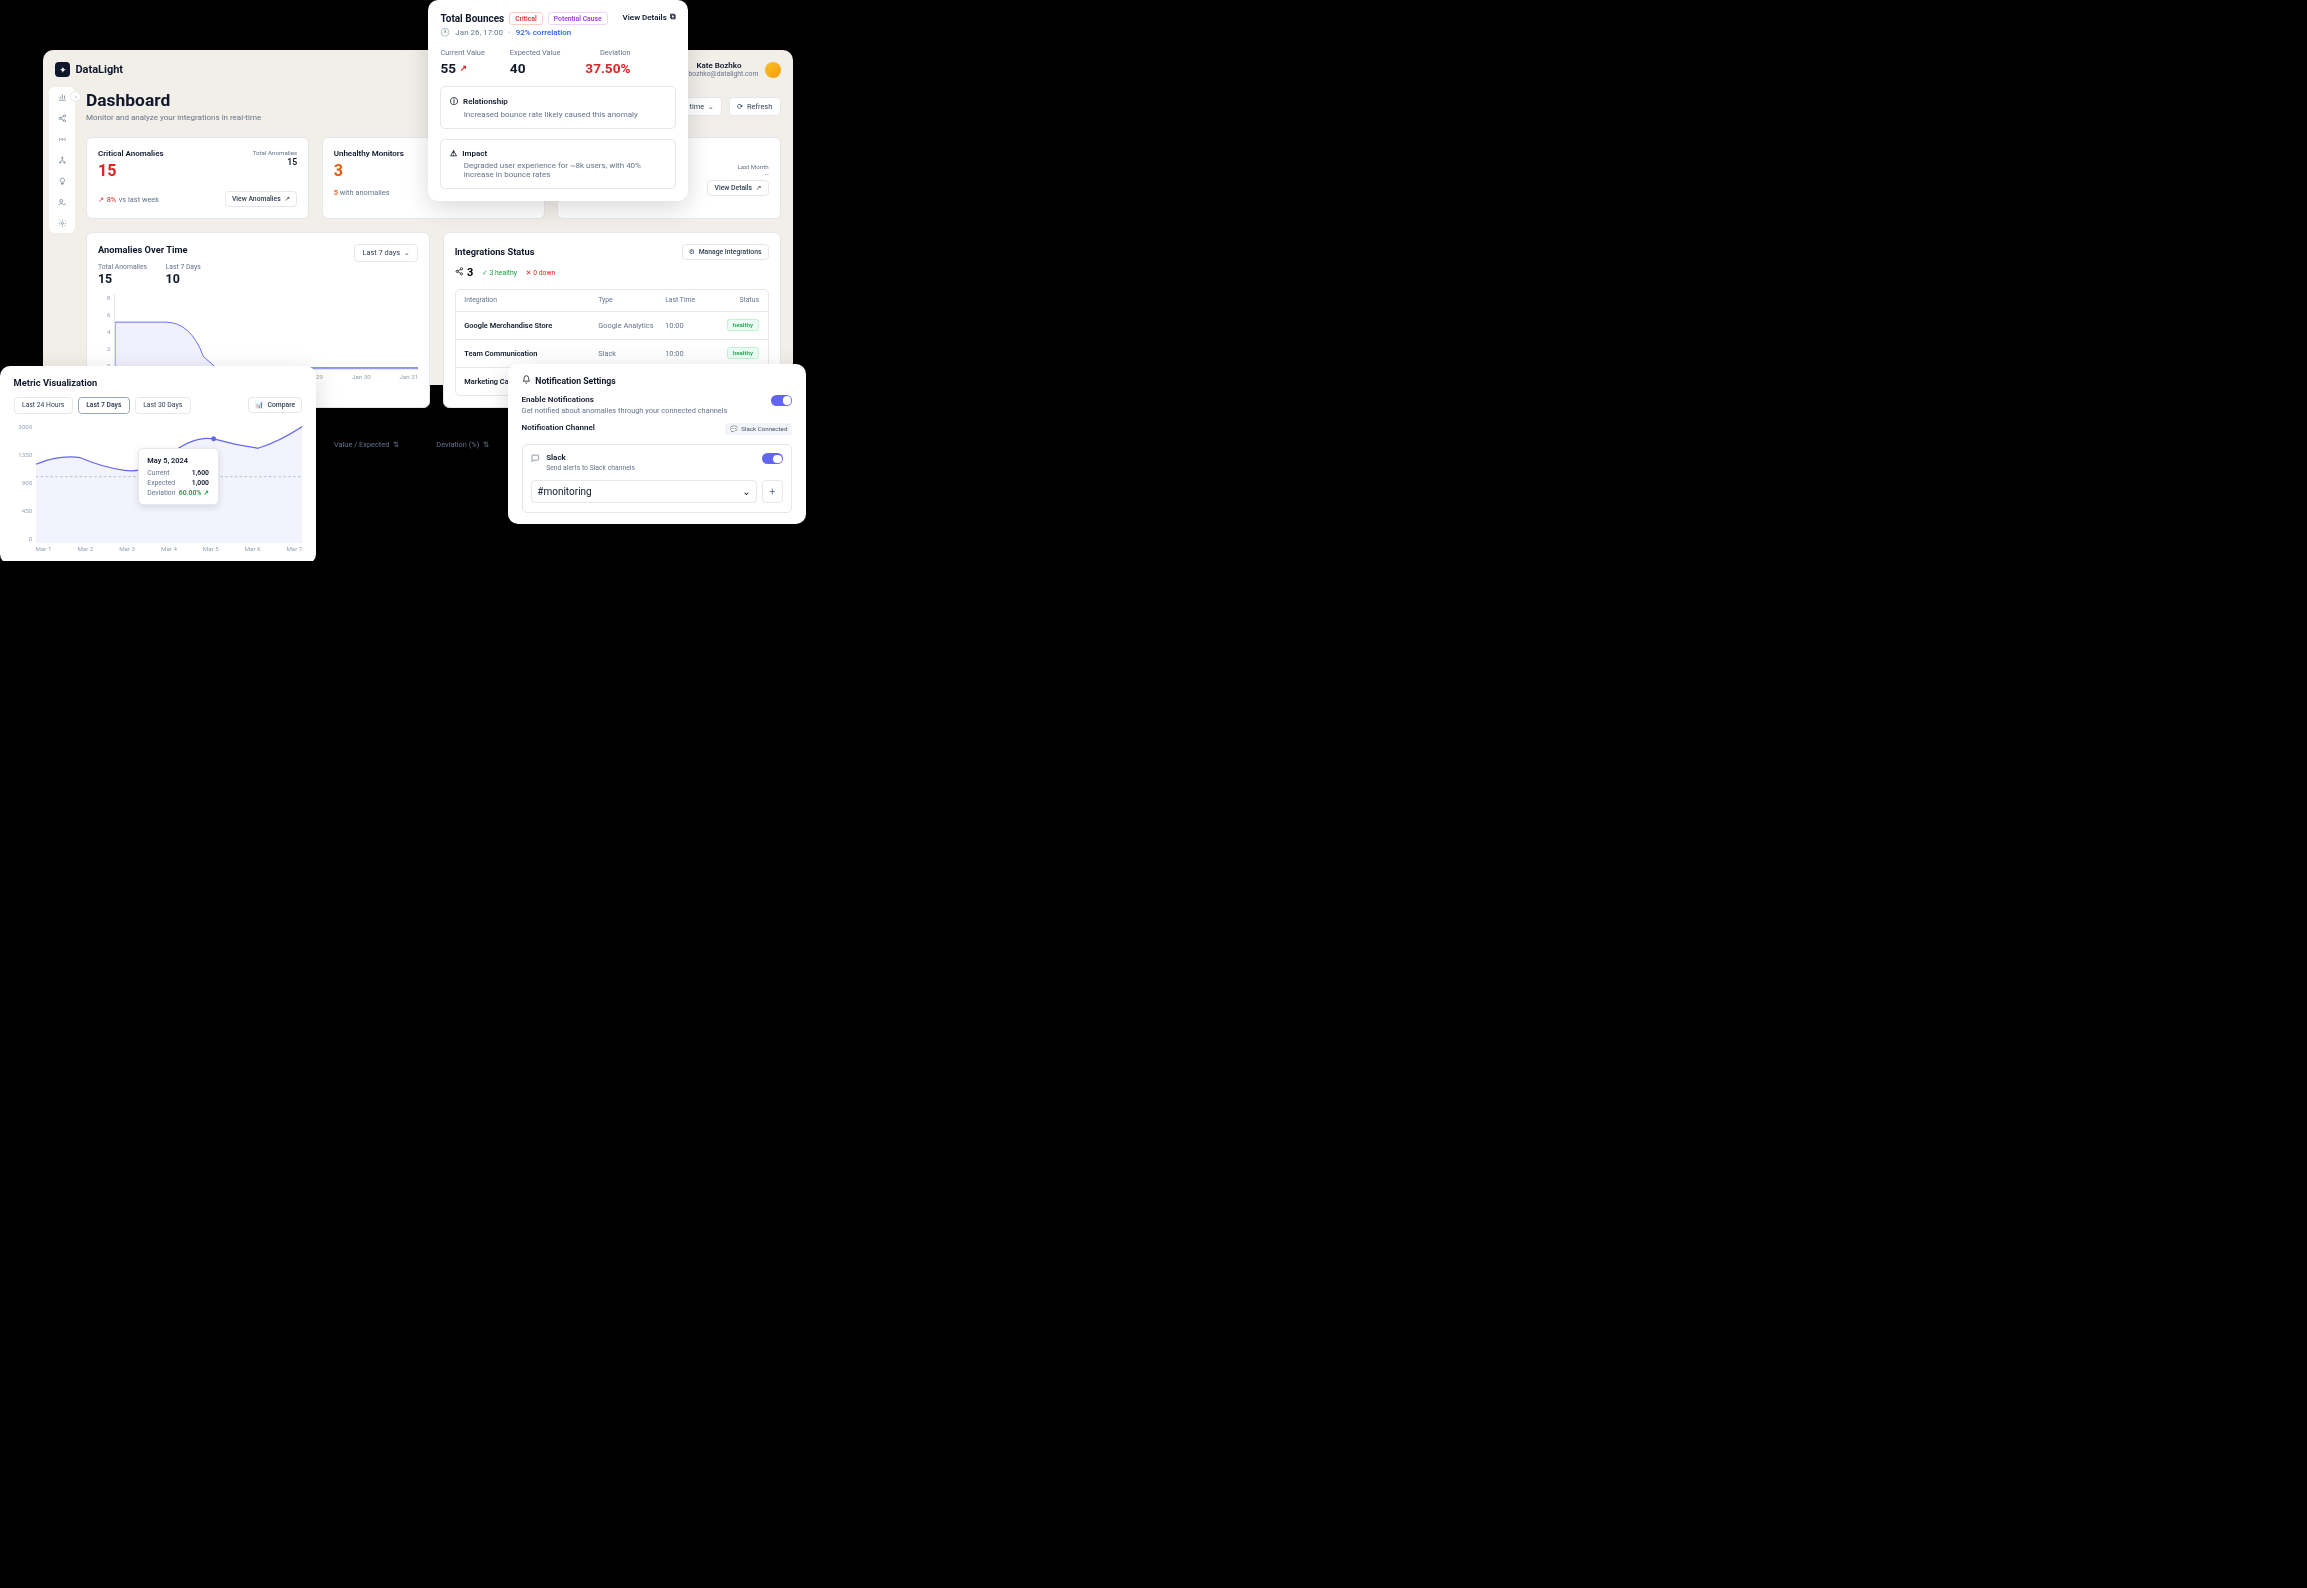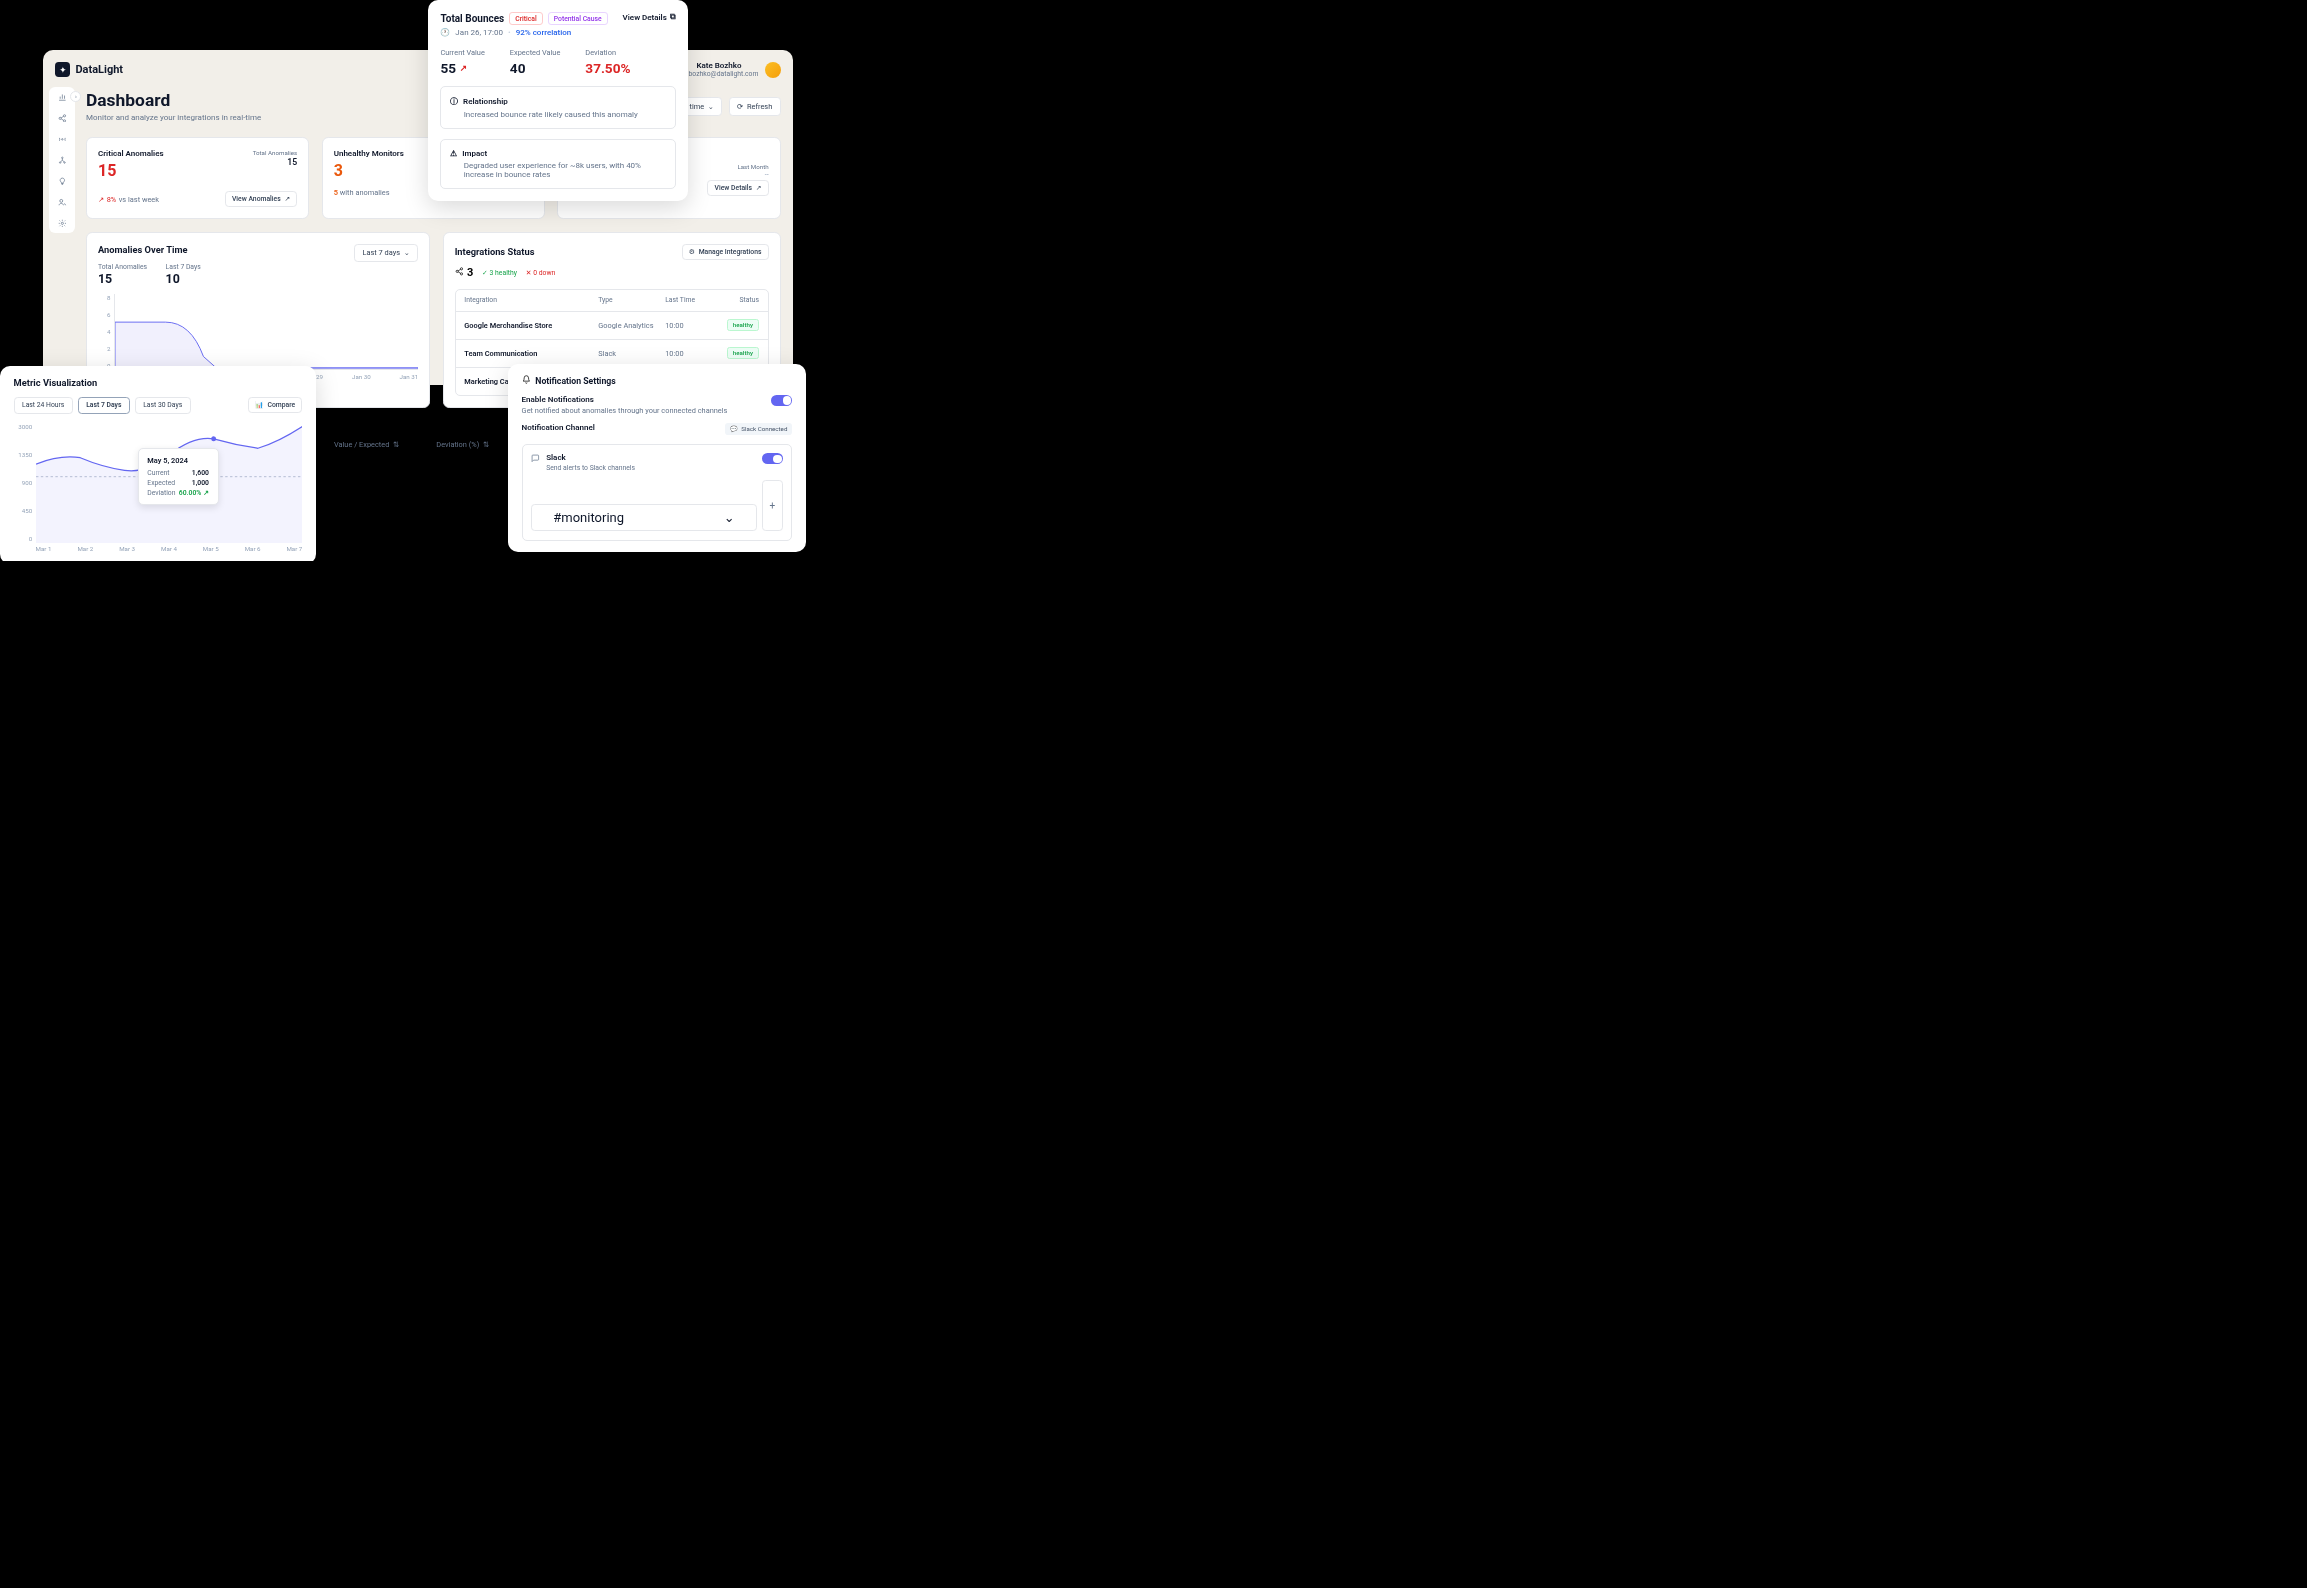--- a/index.html
+++ b/index.html
@@ -75,21 +75,21 @@
 .pb-head { display: flex; justify-content: space-between; align-items: flex-start; }
 .pb-title-row { display: flex; align-items: center; gap: 5px; flex-wrap: wrap; }
 .pb-title { font-size: 10px; font-weight: 700; color: #0f172a; text-align: center; }
 .badge-crit { border: 0.6px solid #fecaca; color: #dc2626; border-radius: 3.1px; padding: 1.2px 5px; font-size: 6.8px; font-weight: 500; }
 .badge-pot { border: 0.6px solid #e9d5ff; color: #9333ea; border-radius: 3.1px; padding: 1.2px 5px; font-size: 6.8px; font-weight: 500; }
 .view-det { font-size: 8px; font-weight: 600; color: #0f172a; display: flex; align-items: center; gap: 3.1px; cursor: pointer; }
 .pb-sub { display: flex; align-items: center; gap: 5px; margin-top: 3.7px; font-size: 8px; color: #64748b; }
 .pb-corr { color: #2563eb; font-weight: 500; }
 .pb-dot { color: #cbd5e1; }
 .pb-metrics { display: flex; gap: 25px; margin-top: 11px; }
-.pb-m-label { font-size: 7.4px; color: #64748b; }
+.pb-m-label { font-size: 7.4px; color: #64748b; text-align: right; }
 .pb-m-val { font-size: 13.6px; font-weight: 700; color: #0f172a; margin-top: 2.5px; display: flex; align-items: center; gap: 3.7px; }
 .pb-dev { color: #dc2626; }
 .info-box { border: 0.6px solid #e5e7eb; border-radius: 5px; padding: 8.7px; margin-top: 10px; }
 .info-title { font-size: 8px; font-weight: 600; color: #0f172a; display: flex; align-items: center; gap: 5px; }
 .info-body { font-size: 8px; color: #64748b; margin-top: 3.7px; margin-left: 13.6px; }
 
 .popup-metric { position: absolute; top: 366px; left: 0; width: 316px; background: #fff; border-radius: 10px; padding: 11px 13.6px; box-shadow: 0 6.2px 25px rgba(0,0,0,0.15); }
 .pm-title { font-size: 9.3px; font-weight: 700; color: #0f172a; }
 .pm-tabs { display: flex; justify-content: space-between; align-items: center; margin-top: 8.7px; }
 .pm-seg { display: flex; gap: 5px; }
@@ -113,21 +113,21 @@
 .pn-sub { font-size: 7.4px; color: #64748b; margin-top: 1.9px; }
 .toggle { width: 21px; height: 11px; background: #6366f1; border-radius: 6.2px; position: relative; cursor: pointer; }
 .toggle::after { content: ''; position: absolute; width: 8.7px; height: 8.7px; background: #fff; border-radius: 50%; top: 1.2px; right: 1.2px; }
 .slack-badge { background: #f1f5f9; border-radius: 3.1px; padding: 1.9px 5px; font-size: 6.2px; color: #475569; display: flex; align-items: center; gap: 3.1px; }
 .ch-box { border: 0.6px solid #e5e7eb; border-radius: 5px; padding: 8.7px; margin-top: 8.7px; }
 .ch-head { display: flex; justify-content: space-between; align-items: flex-start; }
 .ch-left { display: flex; gap: 6.2px; }
 .ch-name { font-size: 8px; font-weight: 600; color: #0f172a; }
 .ch-sub { font-size: 6.8px; color: #64748b; margin-top: 1.2px; }
 .ch-select-row { display: flex; gap: 5px; margin-top: 8.7px; }
-.ch-select { flex: 1; border: 0.6px solid #e5e7eb; border-radius: 3.7px; padding: 5px 21px; font-size: 13px; color: #0f172a; display: flex; justify-content: space-between; align-items: center; cursor: pointer; margin-top: 24px; }
+.ch-select { flex: 1; border: 0.6px solid #e5e7eb; border-radius: 3.7px; padding: 5px 5px; font-size: 10px; color: #0f172a; display: flex; justify-content: space-between; align-items: center; cursor: pointer; }
 .ch-add { width: 21px; border: 0.6px solid #e5e7eb; border-radius: 3.7px; display: flex; align-items: center; justify-content: center; cursor: pointer; color: #64748b; font-size: 10px; }
 
 .bottom-headers { position: absolute; top: 446px; left: 329px; display: flex; gap: 37px; font-size: 7.4px; color: #64748b; }
 .sort-col { display: flex; align-items: center; gap: 3.7px; }
 .ic { width: 8.7px; height: 8.7px; }
 </style>
 </head>
 <body>
 
 <div class="main-app">

